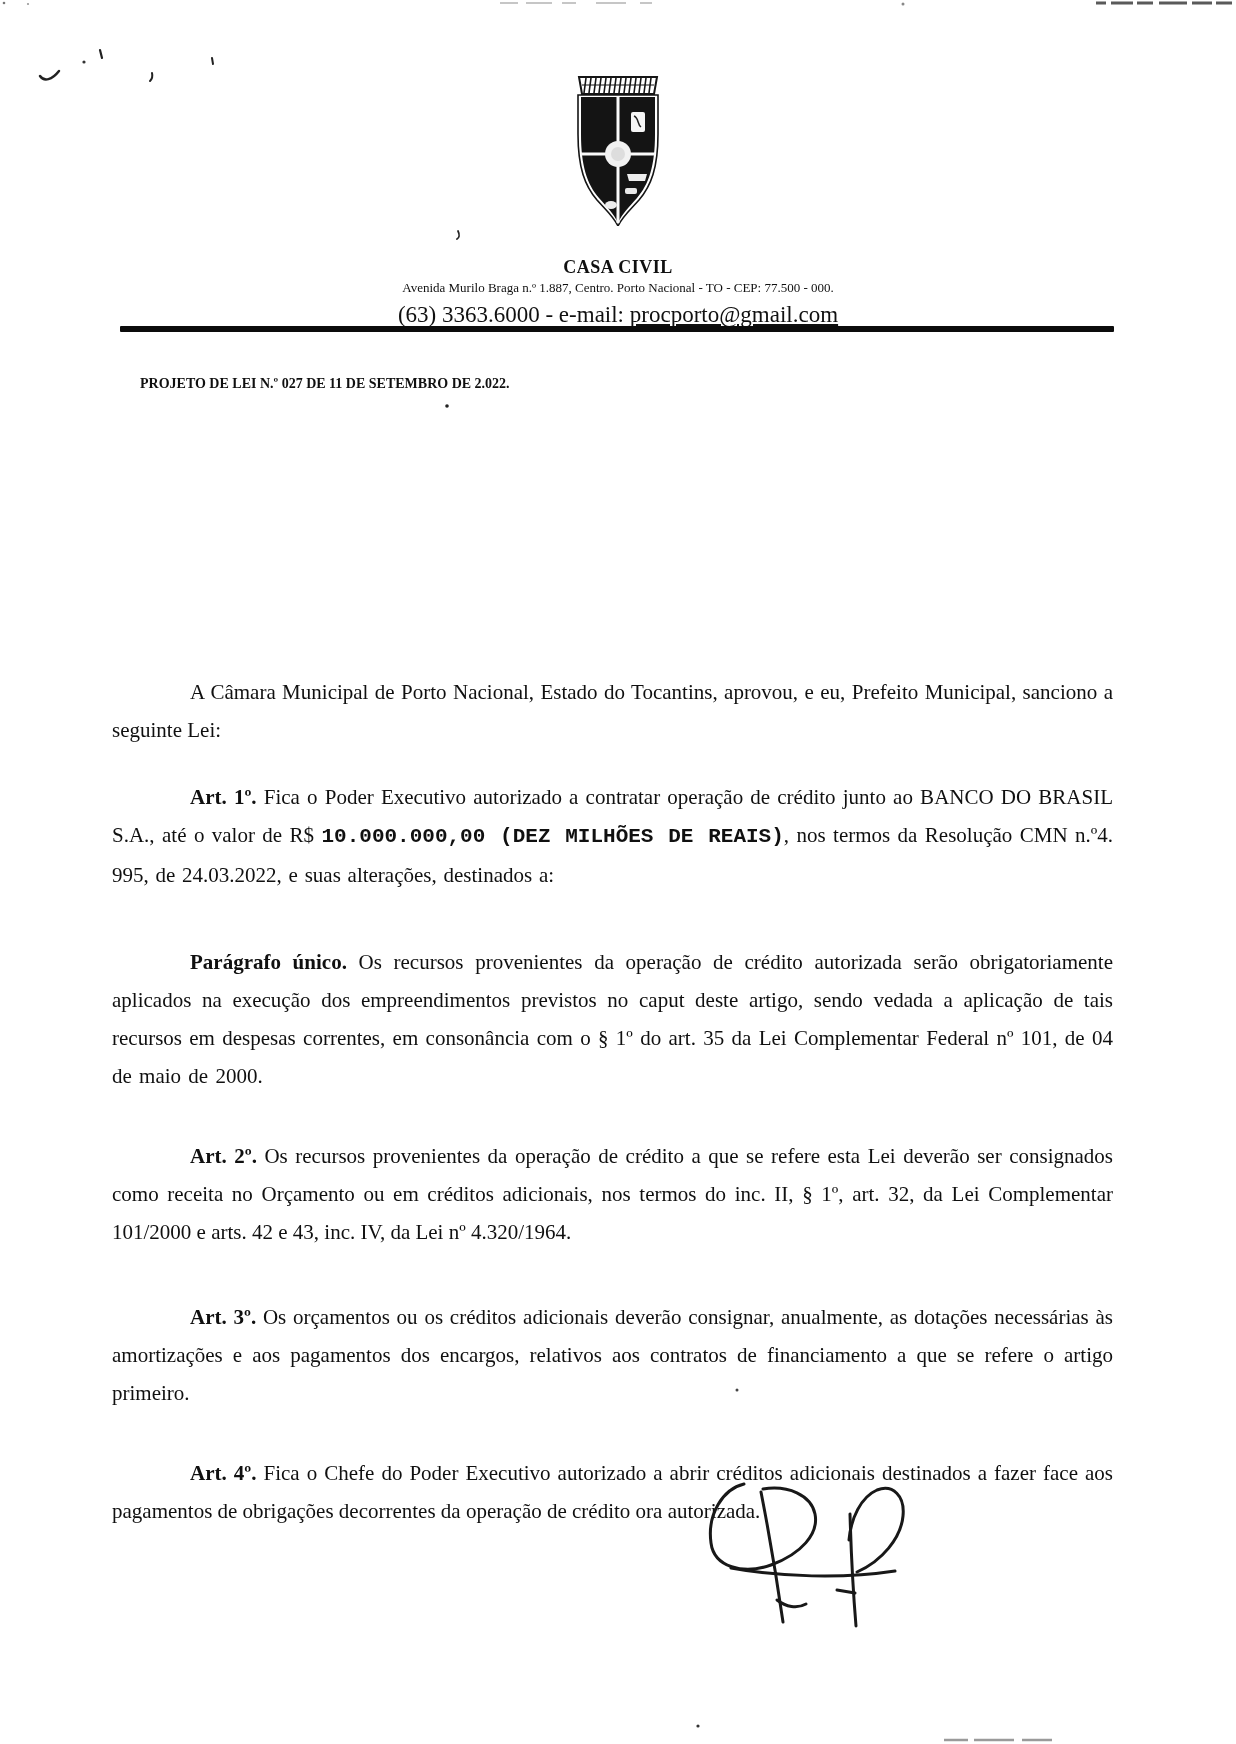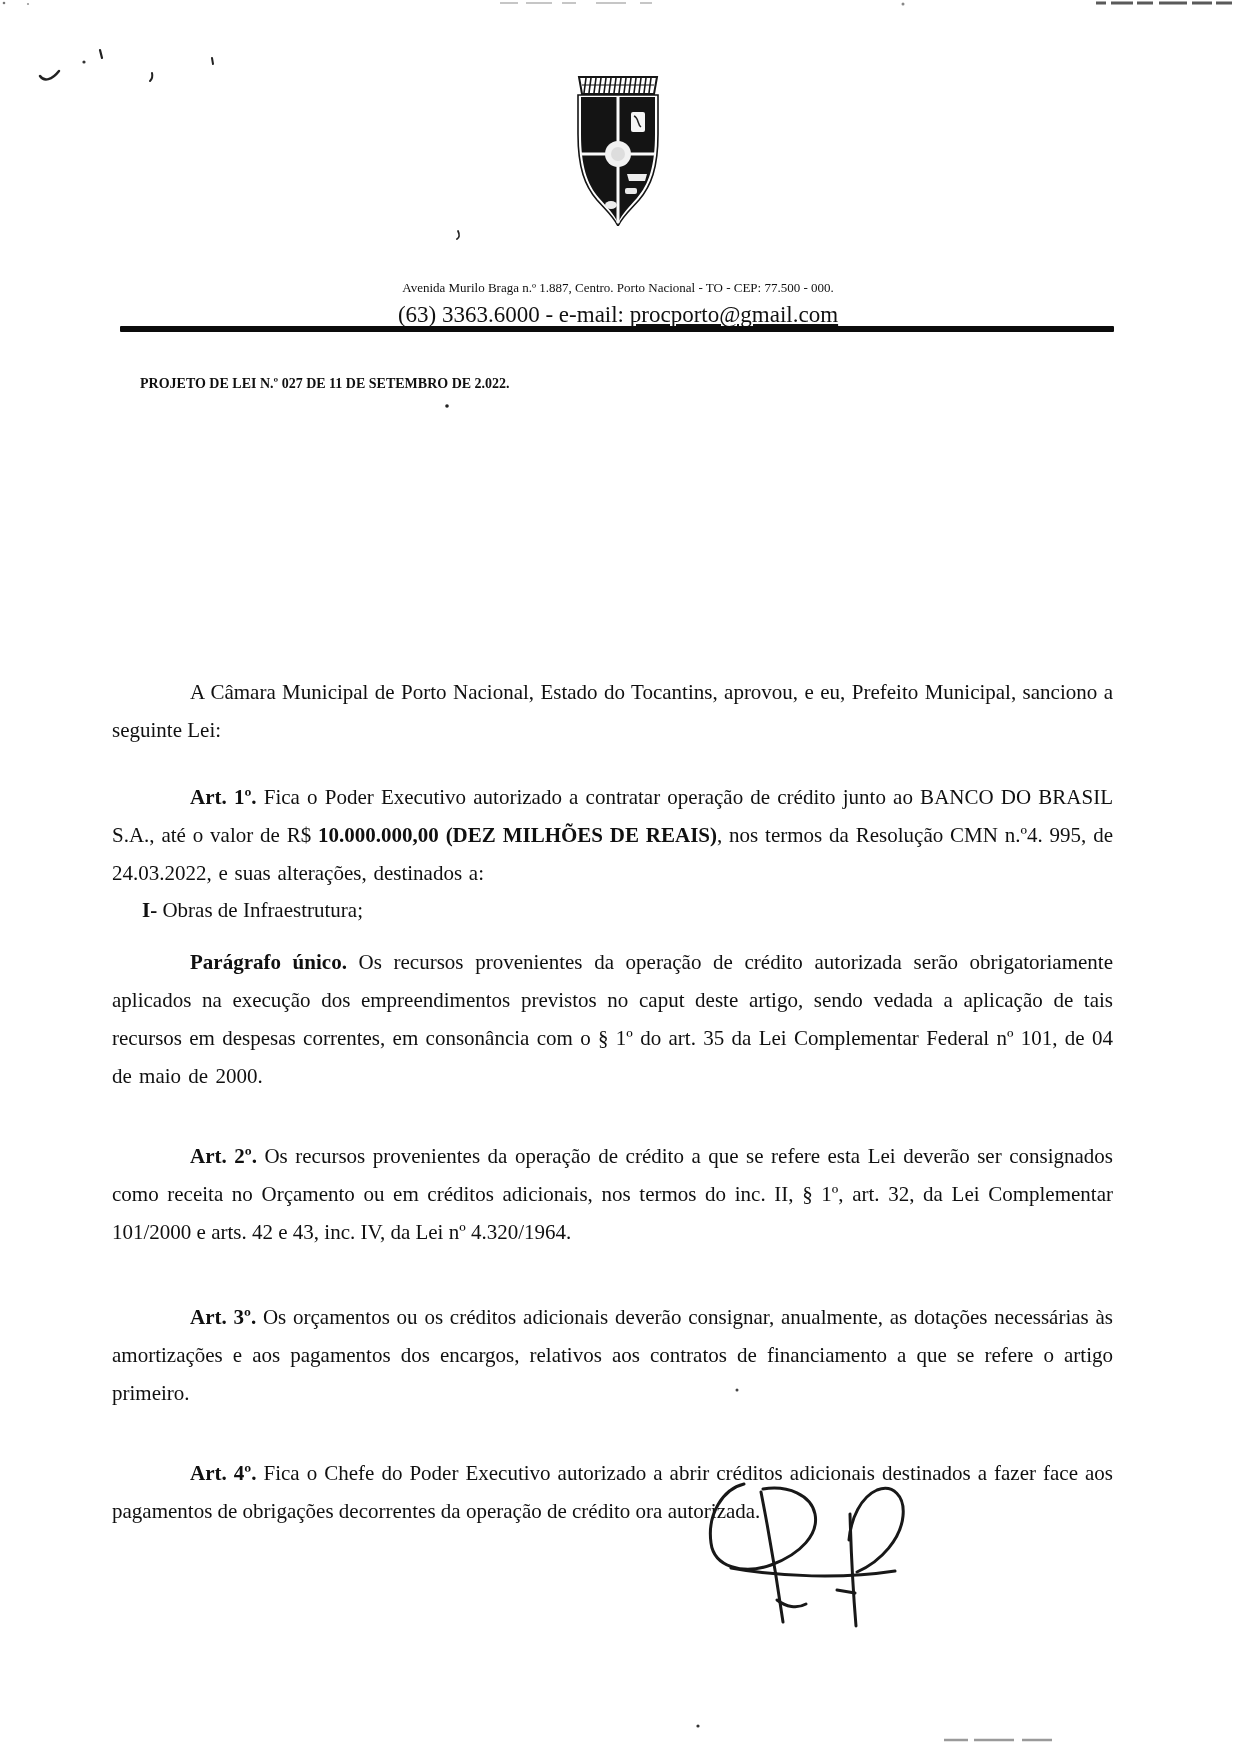--- a/index.html
+++ b/index.html
@@ -24,21 +24,21 @@
   .para{position:absolute;left:112px;width:1001px;font-size:21px;line-height:38px;
         text-align:justify;text-indent:78px;}
   .p-preamble{top:673px;}
   .p-art1{top:778px;word-spacing:1.5px;}
   .p-item1{top:891px;left:142px;width:900px;text-indent:0;text-align:left;}
   .p-pu{top:943px;word-spacing:2px;}
   .p-art2{top:1137px;}
   .p-art3{top:1298px;}
   .p-art4{top:1454px;}
   .lead{font-weight:bold;}
-  .amount{font-weight:bold;}
+  .amount{font-weight:bold;font-family:Liberation Mono, monospace;}
   .signature{position:absolute;left:698px;top:1474px;width:218px;height:160px;}
   .noise{position:absolute;left:0;top:0;pointer-events:none;}
 </style>
 </head>
 <body>
 
 <div class="page">
 
   <svg class="crest" viewBox="0 0 118 152">
     <path d="M20 3 L98 3 L95 20 L23 20 Z" fill="#ffffff" stroke="#151515" stroke-width="2"></path>
@@ -50,32 +50,32 @@
     <path d="M59 23 L59 149" stroke="#fafafa" stroke-width="3"></path>
     <rect x="72" y="38" width="14" height="20" rx="2" fill="#f5f5f5"></rect>
     <path d="M75 42 C80 44 78 50 82 53" stroke="#222" stroke-width="1.5" fill="none"></path>
     <circle cx="59" cy="80" r="13" fill="#f2f2f2"></circle>
     <circle cx="59" cy="80" r="7" fill="#dddddd"></circle>
     <path d="M68 100 L88 100 L86 107 L70 107 Z" fill="#eeeeee"></path>
     <rect x="66" y="114" width="12" height="6" rx="2" fill="#e8e8e8"></rect>
     <ellipse cx="52" cy="131" rx="6" ry="4" fill="#ececec"></ellipse>
   </svg>
 
+  <div class="hline h-dept">CASA CIVIL</div>
   <div class="hline h-addr">Avenida Murilo Braga n.º 1.887, Centro. Porto Nacional - TO - CEP: 77.500 - 000.</div>
   <div class="hline h-phone"><span>(63) 3363.6000 - e-mail: </span><span class="email">procporto@gmail.com</span></div>
   <div class="rule"></div>
 
   <div class="title">PROJETO DE LEI N.º 027 DE 11 DE SETEMBRO DE 2.022.</div>
 
 
   <div class="para p-preamble">A Câmara Municipal de Porto Nacional, Estado do Tocantins, aprovou, e eu, Prefeito Municipal, sanciono a seguinte Lei:</div>
 
   <div class="para p-art1"><span class="lead">Art. 1º.</span><span> Fica o Poder Executivo autorizado a contratar operação de crédito junto ao BANCO DO BRASIL S.A., até o valor de R$ </span><span class="amount">10.000.000,00 (DEZ MILHÕES DE REAIS)</span><span>, nos termos da Resolução CMN n.º4. 995, de 24.03.2022, e suas alterações, destinados a:</span></div>
 
-  <div class="para p-item1"><span class="lead">I-</span><span> Obras de Infraestrutura;</span></div>
 
   <div class="para p-pu"><span class="lead">Parágrafo único.</span><span> Os recursos provenientes da operação de crédito autorizada serão obrigatoriamente aplicados na execução dos empreendimentos previstos no caput deste artigo, sendo vedada a aplicação de tais recursos em despesas correntes, em consonância com o § 1º do art. 35 da Lei Complementar Federal nº 101, de 04 de maio de 2000.</span></div>
 
   <div class="para p-art2"><span class="lead">Art. 2º.</span><span> Os recursos provenientes da operação de crédito a que se refere esta Lei deverão ser consignados como receita no Orçamento ou em créditos adicionais, nos termos do inc. II, § 1º, art. 32, da Lei Complementar 101/2000 e arts. 42 e 43, inc. IV, da Lei nº 4.320/1964.</span></div>
 
   <div class="para p-art3"><span class="lead">Art. 3º.</span><span> Os orçamentos ou os créditos adicionais deverão consignar, anualmente, as dotações necessárias às amortizações e aos pagamentos dos encargos, relativos aos contratos de financiamento a que se refere o artigo primeiro.</span></div>
 
   <div class="para p-art4"><span class="lead">Art. 4º.</span><span> Fica o Chefe do Poder Executivo autorizado a abrir créditos adicionais destinados a fazer face aos pagamentos de obrigações decorrentes da operação de crédito ora autorizada.</span></div>
 
   <svg class="signature" viewBox="698 1474 218 160">

